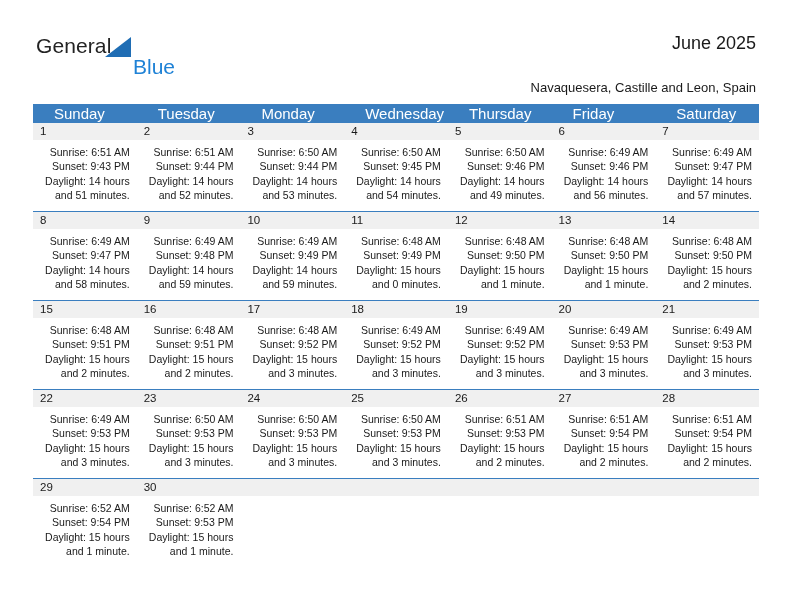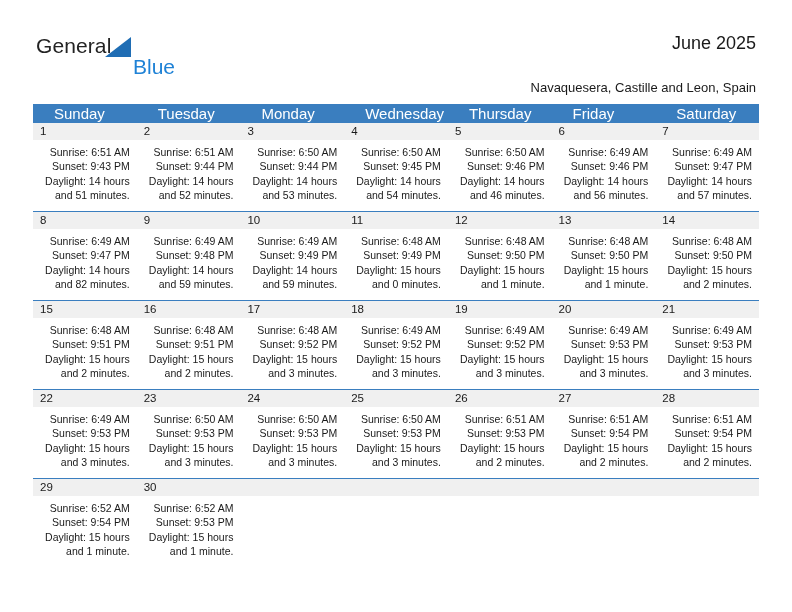--- a/index.html
+++ b/index.html
@@ -216,21 +216,21 @@
           </div>
         </div>
       <div class="day-cell">
           <div class="daynum-band">
             <div class="daynum">5</div>
           </div>
           <div class="cell-body">
             <div class="cell-line">Sunrise: 6:50 AM</div>
             <div class="cell-line">Sunset: 9:46 PM</div>
             <div class="cell-line">Daylight: 14 hours</div>
-            <div class="cell-line">and 46 minutes.</div>
+            <div class="cell-line">and 49 minutes.</div>
           </div>
         </div>
       <div class="day-cell">
           <div class="daynum-band">
             <div class="daynum">6</div>
           </div>
           <div class="cell-body">
             <div class="cell-line">Sunrise: 6:49 AM</div>
             <div class="cell-line">Sunset: 9:46 PM</div>
             <div class="cell-line">Daylight: 14 hours</div>
@@ -252,21 +252,21 @@
 
     <div class="week-row">
       <div class="day-cell">
           <div class="daynum-band">
             <div class="daynum">8</div>
           </div>
           <div class="cell-body">
             <div class="cell-line">Sunrise: 6:49 AM</div>
             <div class="cell-line">Sunset: 9:47 PM</div>
             <div class="cell-line">Daylight: 14 hours</div>
-            <div class="cell-line">and 82 minutes.</div>
+            <div class="cell-line">and 58 minutes.</div>
           </div>
         </div>
       <div class="day-cell">
           <div class="daynum-band">
             <div class="daynum">9</div>
           </div>
           <div class="cell-body">
             <div class="cell-line">Sunrise: 6:49 AM</div>
             <div class="cell-line">Sunset: 9:48 PM</div>
             <div class="cell-line">Daylight: 14 hours</div>

